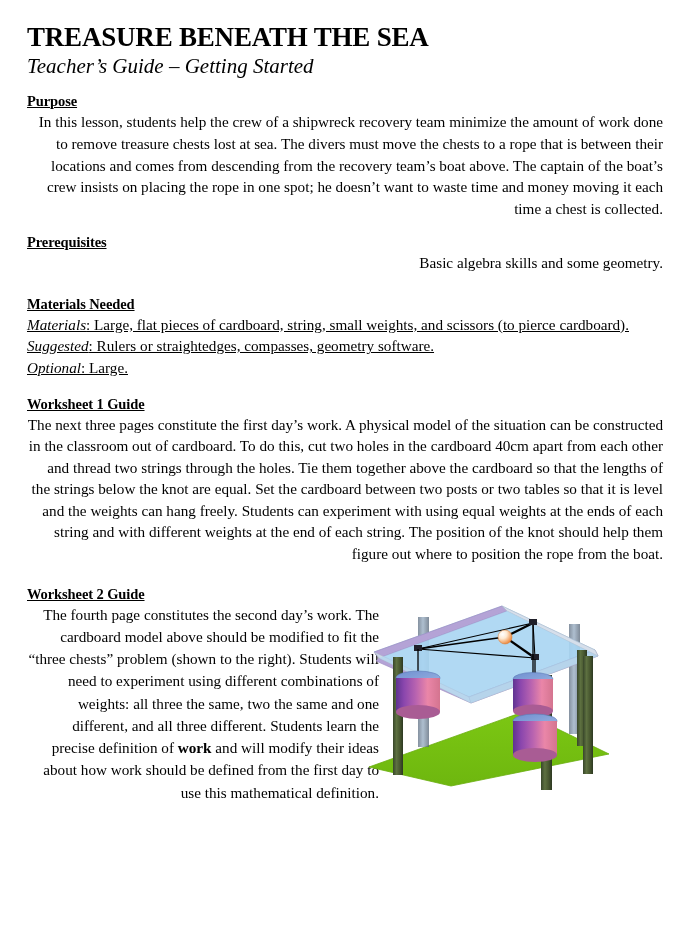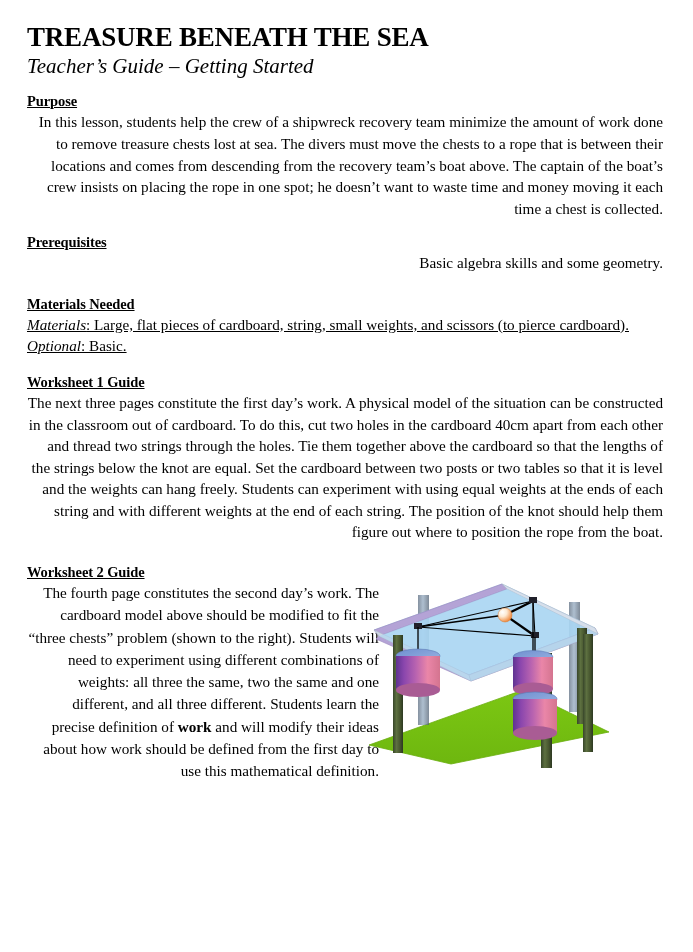--- a/index.html
+++ b/index.html
@@ -100,21 +100,22 @@
   </div>
 
   <div class="section sec-prereq">
     <div class="section-heading">Prerequisites</div>
     <p class="body-text">Basic algebra skills and some geometry.</p>
   </div>
 
   <div class="section sec-materials">
     <div class="section-heading">Materials Needed</div>
     <p class="mat-line"><span class="mat-label">Materials</span><span>:  Large, flat pieces of cardboard, string, small weights, and scissors (to pierce cardboard).</span></p>
-    <p class="mat-line"><span class="mat-label">Optional</span><span>:  Basic.</span></p>
+    <p class="mat-line"><span class="mat-label">Suggested</span><span>:  Rulers or straightedges, compasses, geometry software.</span></p>
+    <p class="mat-line"><span class="mat-label">Optional</span><span>:  Large.</span></p>
   </div>
 
   <div class="section sec-ws1">
     <div class="section-heading">Worksheet 1 Guide</div>
     <p class="body-text">The next three pages constitute the first day’s work.  A physical model of the situation can be constructed in the classroom out of cardboard.  To do this, cut two holes in the cardboard 40cm apart from each other and thread two strings through the holes.  Tie them together above the cardboard so that the lengths of the strings below the knot are equal.  Set the cardboard between two posts or two tables so that it is level and the weights can hang freely.  Students can experiment with using equal weights at the ends of each string and with different weights at the end of each string.  The position of the knot should help them figure out where to position the rope from the boat.</p>
   </div>
 
   <div class="section ws2-wrap">
     <div class="ws2-text">
       <div class="section-heading">Worksheet 2 Guide</div>

